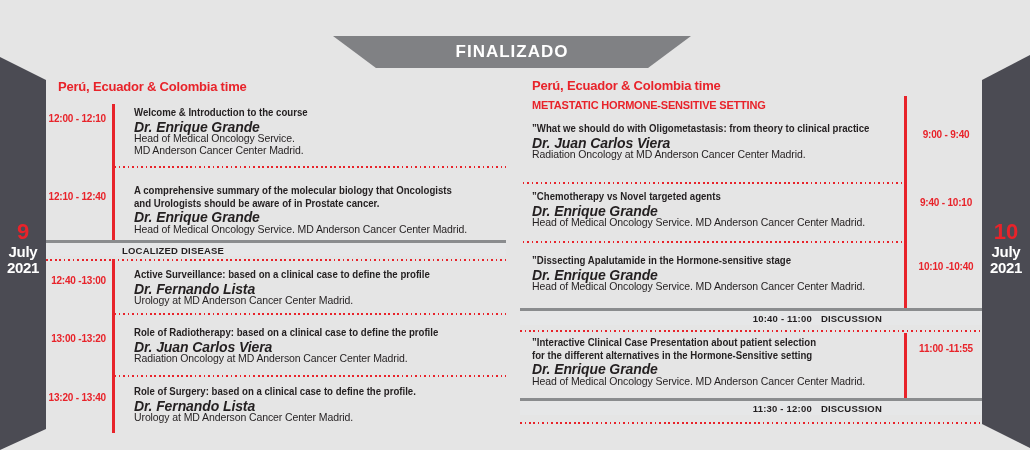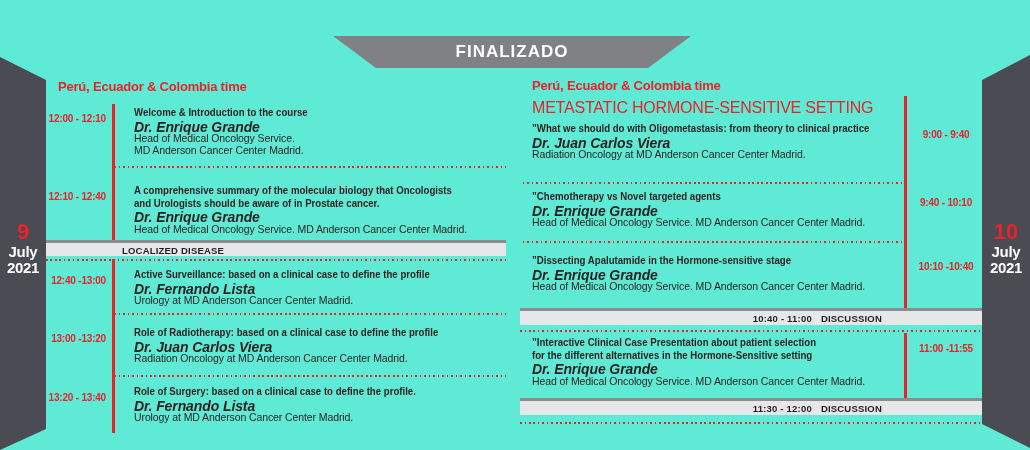--- a/index.html
+++ b/index.html
@@ -5,40 +5,40 @@
   :root{
     --red:#e8232a;
     --dark:#231f20;
     --ribbon:#4b4b53;
     --banner_gray:#808184;
     --band_fill:#e6e7e8;
     --band_border:#8a8c8e;
   }
   html,body{margin:0;padding:0;background:#fff;}
   .poster{
-    position:relative;width:1030px;height:450px;background:#5eead4;overflow:hidden;
+    position:relative;width:1030px;height:450px;background:#e5e5e5;overflow:hidden;
     font-family:"Liberation Sans","DejaVu Sans",sans-serif;color:var(--dark);
   }
   
   .banner{position:absolute;left:333px;top:36px;width:358px;height:32px;
     background:var(--banner_gray);clip-path:polygon(0 0,100% 0,88% 100%,12% 100%);
     text-align:center;}
   .banner-text{color:#fff;font-weight:bold;font-size:17px;line-height:31px;letter-spacing:1px;}
   
   .ribbon{position:absolute;top:0;height:450px;background:var(--ribbon);}
   .ribbon-left{left:0;width:46px;clip-path:polygon(0 57px,100% 80px,100% 429px,0 100%);}
   .ribbon-right{left:982px;width:48px;clip-path:polygon(0 80px,100% 55px,100% 448px,0 424px);}
   .ribbon-text{position:absolute;top:221px;left:0;width:100%;text-align:center;}
   .rib-day{font-size:22px;font-weight:bold;color:var(--red);line-height:22px;}
   .rib-month,.rib-year{font-size:15px;font-weight:bold;color:#fff;line-height:14px;margin-top:2px;letter-spacing:-0.3px;}
   
   .tz-header{position:absolute;font-size:13px;font-weight:bold;color:var(--red);letter-spacing:-0.2px;}
   .tz-left{left:58px;top:79px;}
   .tz-right{left:532px;top:78px;}
-  .setting-header{position:absolute;left:532px;top:99px;font-size:16px;font-weight:normal;color:var(--red);letter-spacing:-0.2px;}
+  .setting-header{position:absolute;left:532px;top:99px;font-size:11px;font-weight:bold;color:var(--red);letter-spacing:-0.2px;}
   
   .redline{position:absolute;width:3px;background:var(--red);}
   
   .dotline{position:absolute;height:2px;
     background-image:repeating-linear-gradient(90deg,var(--red) 0,var(--red) 1.5px,transparent 1.5px,transparent 4.5px);}
   
   .band{position:absolute;background:var(--band_fill);border-top:3px solid var(--band_border);
     font-size:9.5px;font-weight:600;color:var(--dark);line-height:16px;letter-spacing:0.2px;}
   .band-left{left:46px;top:240px;width:460px;height:16px;padding-left:76px;box-sizing:border-box;text-align:left;}
   .band-right{left:520px;width:462px;height:17px;padding-right:100px;box-sizing:border-box;text-align:right;}

